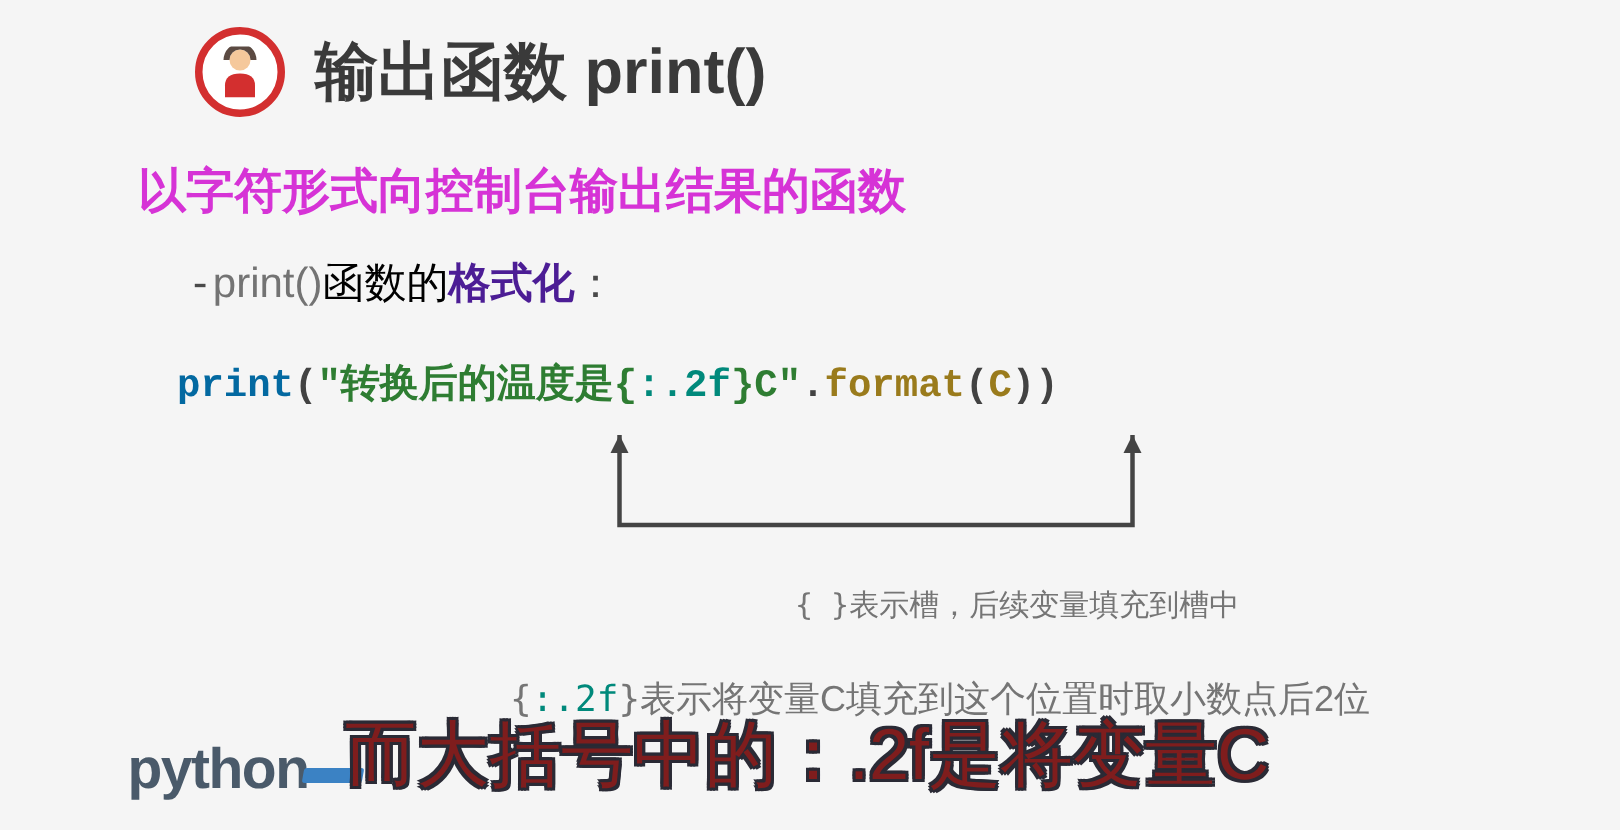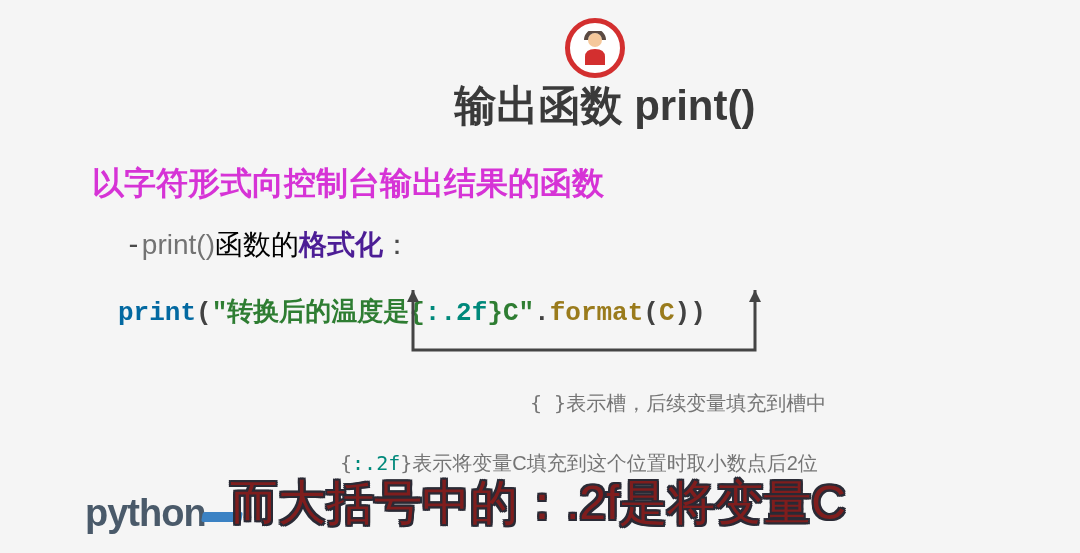--- a/index.html
+++ b/index.html
@@ -8,21 +8,20 @@
       height: 553px;
       background: #f5f5f5;
       font-family: "Microsoft YaHei", "PingFang SC", sans-serif;
       position: relative;
       overflow: hidden;
     }
     .header {
       display: flex;
       align-items: center;
       padding: 18px 0 0 130px;
-      flex-direction: column;
     }
     .icon-circle {
       width: 60px;
       height: 60px;
       border: 5px solid #d32f2f;
       border-radius: 50%;
       display: flex;
       align-items: center;
       justify-content: center;
       margin-right: 20px;
@@ -76,21 +75,21 @@
       left: 530px;
       top: 390px;
       font-size: 20px;
       color: #757575;
     }
     .note1 .brace { font-family: monospace; color: #757575; }
     .note2 {
       position: absolute;
       left: 340px;
       top: 450px;
-      font-size: 20px;
+      font-size: 24px;
       color: #757575;
     }
     .note2 .brace { font-family: monospace; color: #757575; }
     .note2 .fmt { color: #00897b; font-family: monospace; }
     .logo {
       position: absolute;
       left: 85px;
       bottom: 18px;
       display: flex;
     }

